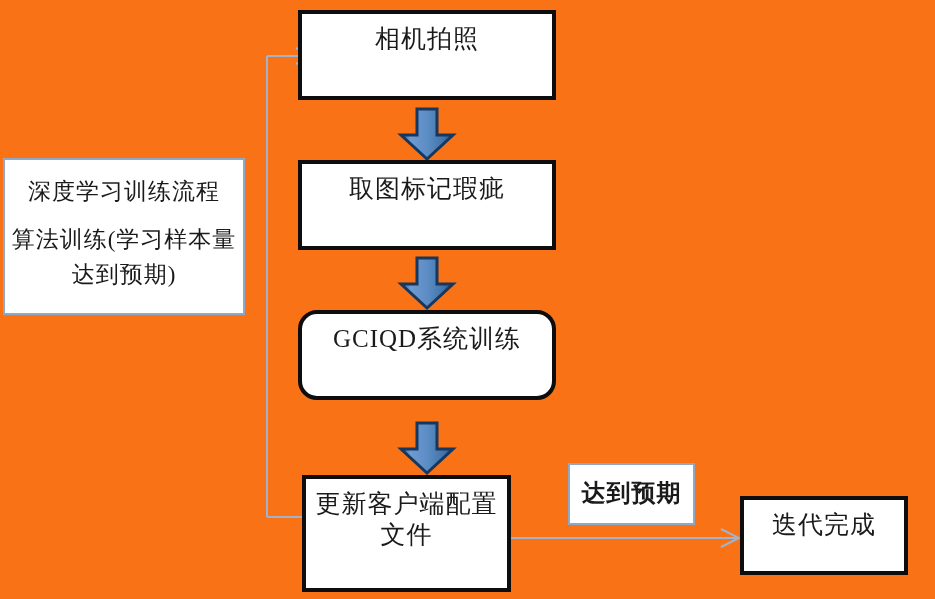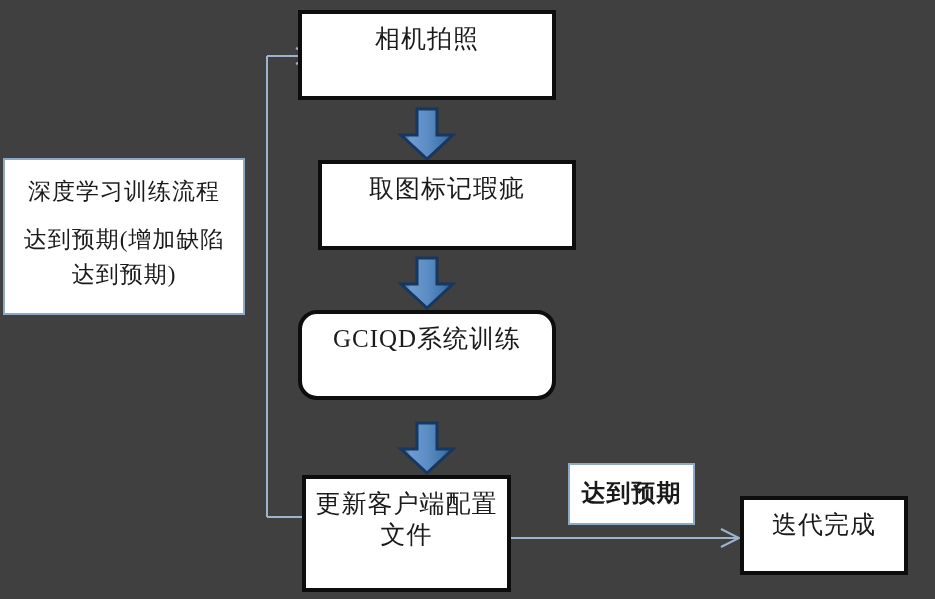--- a/index.html
+++ b/index.html
@@ -7,21 +7,21 @@
     padding: 0;
     background: #ffffff;
   }
   body {
     font-family: "Liberation Serif", "DejaVu Serif", serif;
   }
   #canvas {
     position: relative;
     width: 935px;
     height: 599px;
-    background: #404040;
+    background: #f97316;
     overflow: hidden;
   }
 
   
   .node-box {
     position: absolute;
     box-sizing: border-box;
     background: #ffffff;
     border: 4px solid #0d0d0d;
     display: flex;
@@ -131,42 +131,42 @@
         <stop offset="100%" stop-color="#27527f"></stop>
       </linearGradient>
     </defs>
     <path d="M 21,3 L 41,3 L 41,29 L 57,29 L 31,53 L 5,29 L 21,29 Z" fill="url(#ag3)" stroke="#17375e" stroke-width="3" stroke-linejoin="miter"></path>
   </svg>
 
   <div class="node-box" id="node-camera" style="left:298px; top:10px; width:258px; height:90px;">
     <span class="node-label">相机拍照</span>
   </div>
 
-  <div class="node-box" id="node-mark" style="left:298px; top:160px; width:258px; height:90px;margin-left:20px;">
+  <div class="node-box" id="node-mark" style="left:298px; top:160px; width:258px; height:90px;">
     <span class="node-label">取图标记瑕疵</span>
   </div>
 
   <div class="node-box" id="node-gciqd" style="left:298px; top:310px; width:258px; height:90px;border-radius:19px;">
     <span class="node-label">GCIQD系统训练</span>
   </div>
 
   <div class="node-box" id="node-update" style="left:302px; top:475px; width:209px; height:117px;">
     <span class="node-label" style="white-space:pre-line;">更新客户端配置
 文件</span>
   </div>
 
   <div class="node-box" id="node-done" style="left:740px; top:496px; width:168px; height:79px;">
     <span class="node-label">迭代完成</span>
   </div>
 
   <div class="note-box" id="note-training" style="left:3px; top:158px; width:242px; height:157px;">
     <span class="note-label">
       <span>深度学习训练流程</span>
       <span class="spacer-line"></span>
-      <span>达到预期(增加缺陷</span><br>
+      <span>算法训练(学习样本量</span><br>
       <span>达到预期)</span>
     </span>
   </div>
 
   <div class="note-box" id="note-expected" style="left:568px; top:463px; width:127px; height:62px;">
     <span class="note-label">达到预期</span>
   </div>
 
 </div>
 

